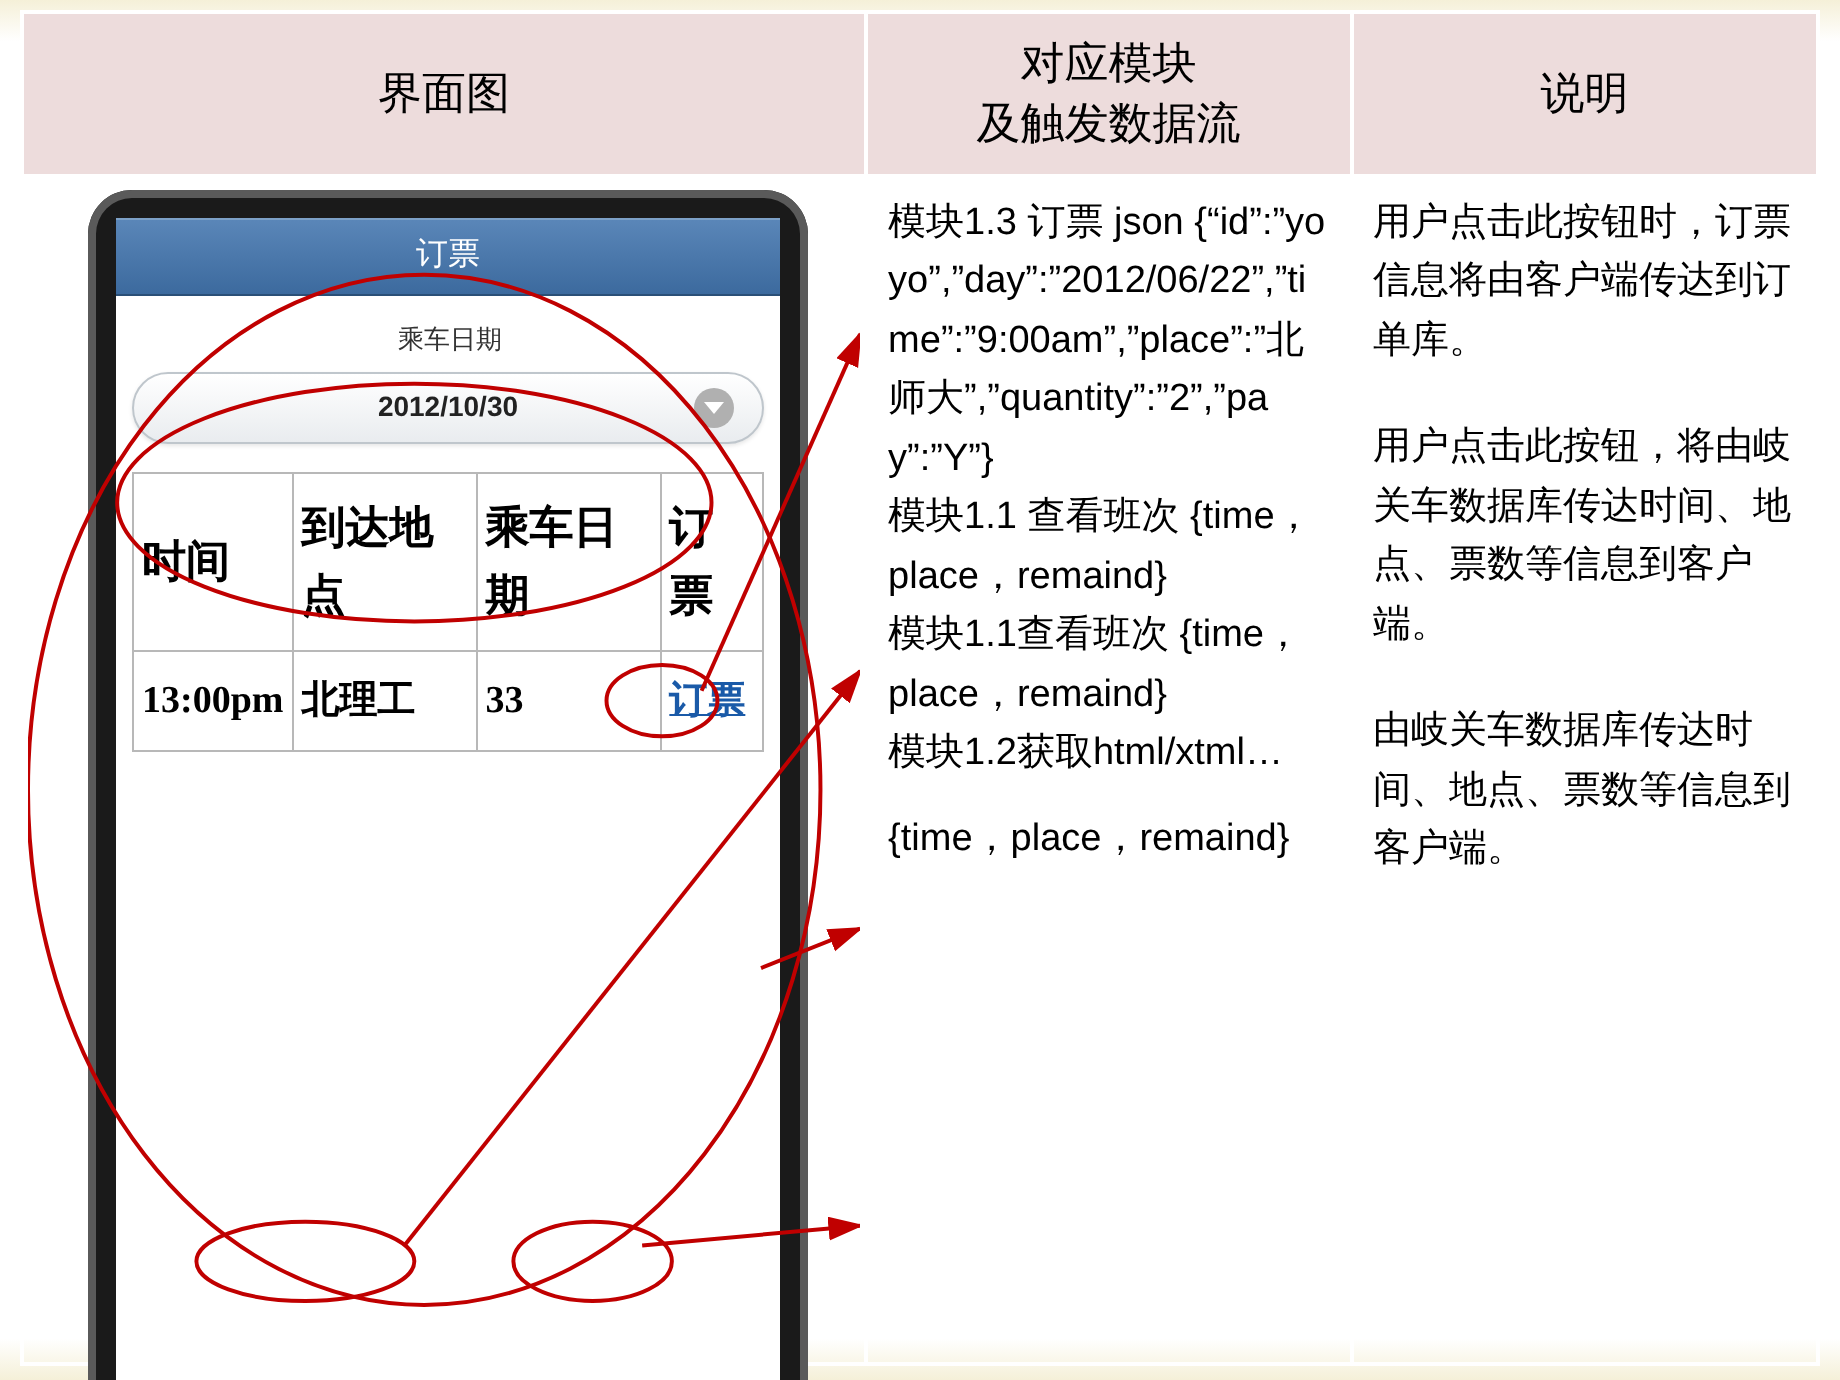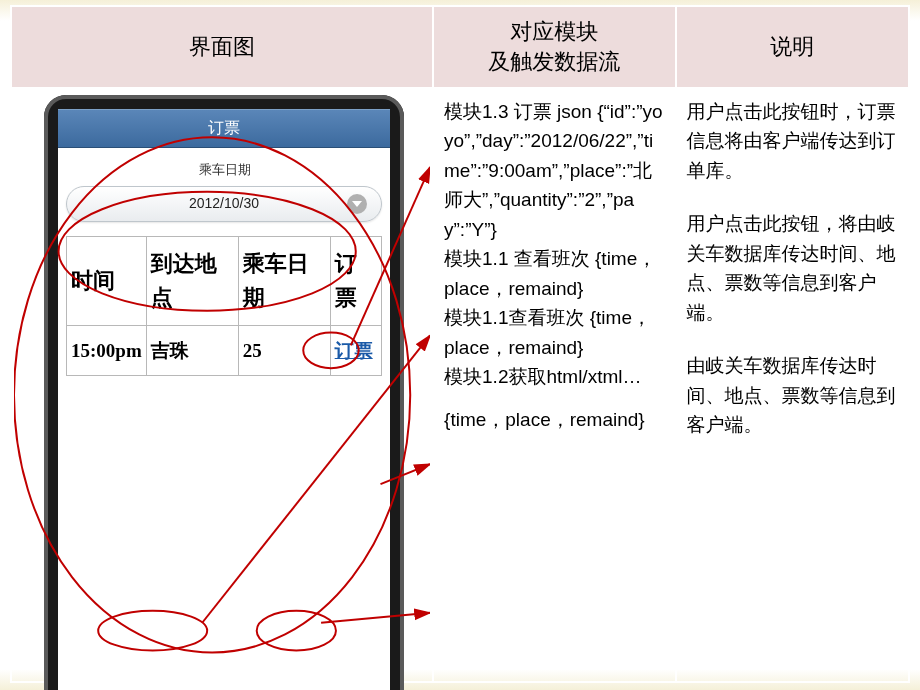--- a/index.html
+++ b/index.html
@@ -84,21 +84,21 @@
     color: #333;
     margin: 4px 0 6px 2px;
     text-align: center;
   }
   .date-pill {
     border: 1px solid #bfc6cc;
     border-radius: 18px;
     background: linear-gradient(#ffffff, #e9ecef);
     padding: 6px 12px;
     font-size: 14px;
-    font-weight: normal;
+    font-weight: bold;
     color: #222;
     display: flex;
     align-items: center;
     justify-content: center;
     position: relative;
     box-shadow: 0 1px 2px rgba(0,0,0,0.1);
   }
   .date-pill .chev {
     position: absolute;
     right: 14px;
@@ -197,23 +197,23 @@
                 </div>
                 <table class="sched">
                   <tbody>
                       <tr>
                     <th>时间</th>
                     <th>到达地点</th>
                     <th>乘车日期</th>
                     <th>订票</th>
                   </tr>
                   <tr>
-                    <td>15:00pm</td>
-                    <td>吉珠</td>
-                    <td>25</td>
+                    <td>13:00pm</td>
+                    <td>北理工</td>
+                    <td>33</td>
                     <td><span class="book-link">订票</span></td>
                   </tr>
                 </tbody>
                   </table>
               </div>
               <div class="bottombar">
                 <span class="star">★</span>
                 <span class="bbtn">查询班次</span>
                 <span class="star">★</span>
                 <span class="bbtn">登入</span>

